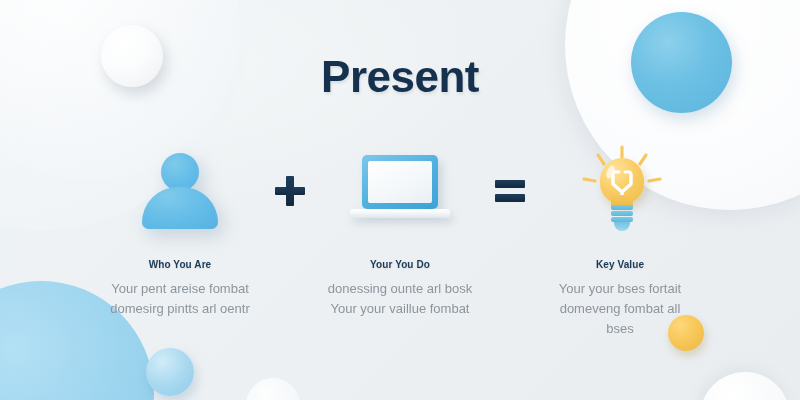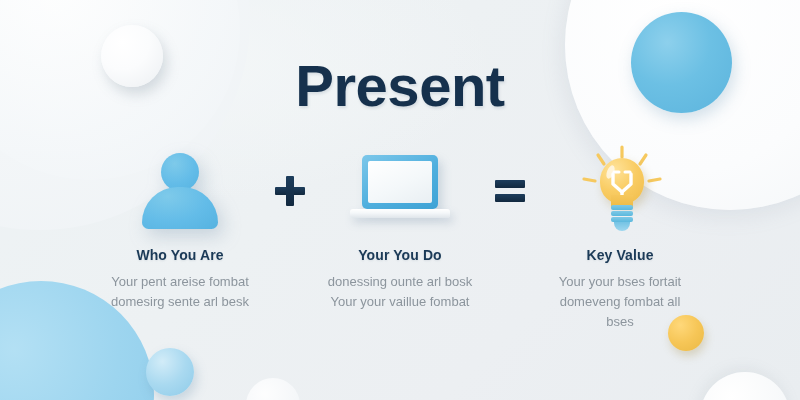--- a/index.html
+++ b/index.html
@@ -85,21 +85,21 @@
     background: radial-gradient(circle at 35% 30%, #ffffff 0%, #f6f8fa 60%, #eef2f5 100%);
     opacity: .9;
   }
 
   
   .title {
     position: absolute;
     left: 0; right: 0;
     top: 52px;
     text-align: center;
-    font-size: 58px;
+    font-size: 44px;
     font-weight: bold;
     letter-spacing: -0.5px;
     color: #16314d;
     text-shadow: 1px 2px 3px rgba(110,130,150,.20);
   }
 
   
   .equation {
     position: absolute;
     left: 0; right: 0;
@@ -125,22 +125,22 @@
     width: 48px;
     height: 92px;
     display: flex;
     align-items: center;
     justify-content: center;
     color: #16314d;
   }
 
   
   .cap-head {
-    margin-top: 10px;
-    font-size: 14px;
+    margin-top: 22px;
+    font-size: 10px;
     font-weight: bold;
     color: #1b3a57;
     letter-spacing: .1px;
     text-shadow: 0 1px 2px rgba(130,145,160,.18);
     text-align: right;
   }
   .cap-body {
     margin-top: 9px;
     font-size: 13px;
     line-height: 1.55;
@@ -282,21 +282,21 @@
     <div class="col">
       <div class="icon-box">
         <div class="person">
           <div class="person-head"></div>
           <div class="person-body"></div>
         </div>
       </div>
       <div class="cap-head">Who You Are</div>
       <div class="cap-body">
         <span style="display: block;">Your pent areise fombat</span>
-        <span style="display: block;">domesirg sente arl besk</span>
+        <span style="display: block;">domesirg pintts arl oentr</span>
       </div>
     </div>
 
     <div class="op">
       <div class="plus">
         <div class="plus-h"></div>
         <div class="plus-v"></div>
       </div>
     </div>
 

